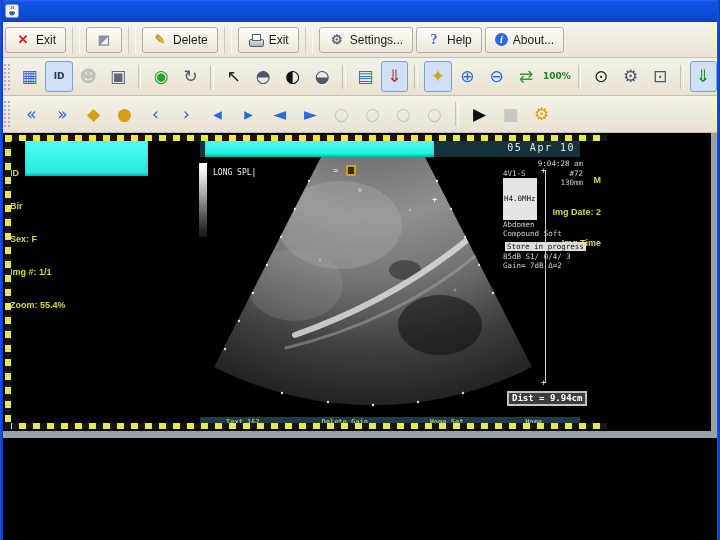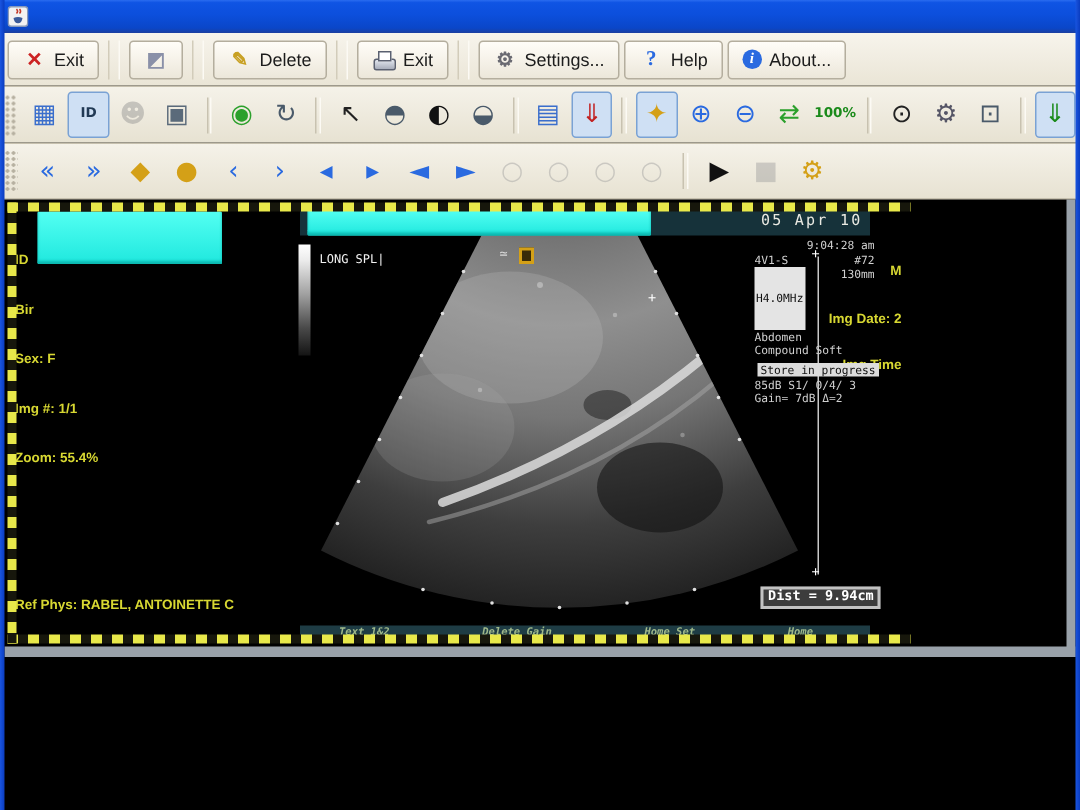--- a/index.html
+++ b/index.html
@@ -75,21 +75,21 @@
   .mrow{display:flex;justify-content:space-between;}
   .chip{background:#e4e4e4;color:#101010;padding:16px 1px;}
   #status-label{position:absolute;left:502px;top:109px;background:#dcdcdc;color:#101010;
     font-size:7.5px;padding:0 2px;z-index:5;}
   #measure-line{position:absolute;left:542px;top:38px;width:1px;height:212px;background:#c9c9c9;z-index:4;}
   .caliper{position:absolute;color:#fff;font-size:9px;line-height:9px;z-index:5;font-family:"DejaVu Sans Mono",monospace;}
   #caliper-1{left:538px;top:33px;} #caliper-2{left:538px;top:245px;} #caliper-3{left:429px;top:62px;}
   #dist-label{position:absolute;left:504px;top:258px;background:#3c3c3c;border:2px solid #c2c2c2;
     color:#fff;font-size:9px;font-weight:bold;padding:0 3px;line-height:11px;z-index:7;font-family:"DejaVu Sans Mono",monospace;}
   #softkey-bar{position:absolute;left:197px;top:284px;width:380px;height:10px;background:#1e3c44;z-index:5;
-    display:flex;align-items:flex-start;justify-content:space-between;padding:0 38px 0 26px;box-sizing:border-box;font-style:italic;}
+    display:flex;align-items:center;justify-content:space-between;padding:0 38px 0 26px;box-sizing:border-box;}
   .softkey{font-size:7px;font-weight:bold;color:#9fb88a;font-family:"DejaVu Sans Mono",monospace;}
   #fan-wrap{position:absolute;left:197px;top:17px;width:380px;height:262px;z-index:2;}
 </style>
 </head>
 <body>
 
 <div class="frame-edge" id="frame-left"></div>
 <div class="frame-edge" id="frame-right"></div>
 
 <div id="title-bar">
@@ -366,26 +366,20 @@
   <span id="caliper-1" class="caliper">+</span>
   <span id="caliper-2" class="caliper">+</span>
   <span id="caliper-3" class="caliper">+</span>
 
   <div id="right-block" class="ov-yellow">
     <div>M</div>
     <div>Img Date: 2</div>
     <div>Img Time</div>
   </div>
 
-  <div id="exam-block" class="ov-yellow">
-    <div>Ref Phys: RABEL, ANTOINETTE C</div>
-    
-    
-    
-  </div>
 
   <div id="dist-label">Dist = 9.94cm</div>
 
   <div id="softkey-bar">
       <span class="softkey">Text 1&amp;2</span>
       <span class="softkey">Delete Gain</span>
       <span class="softkey">Home Set</span>
       <span class="softkey">Home</span>
     </div>
 </div>

